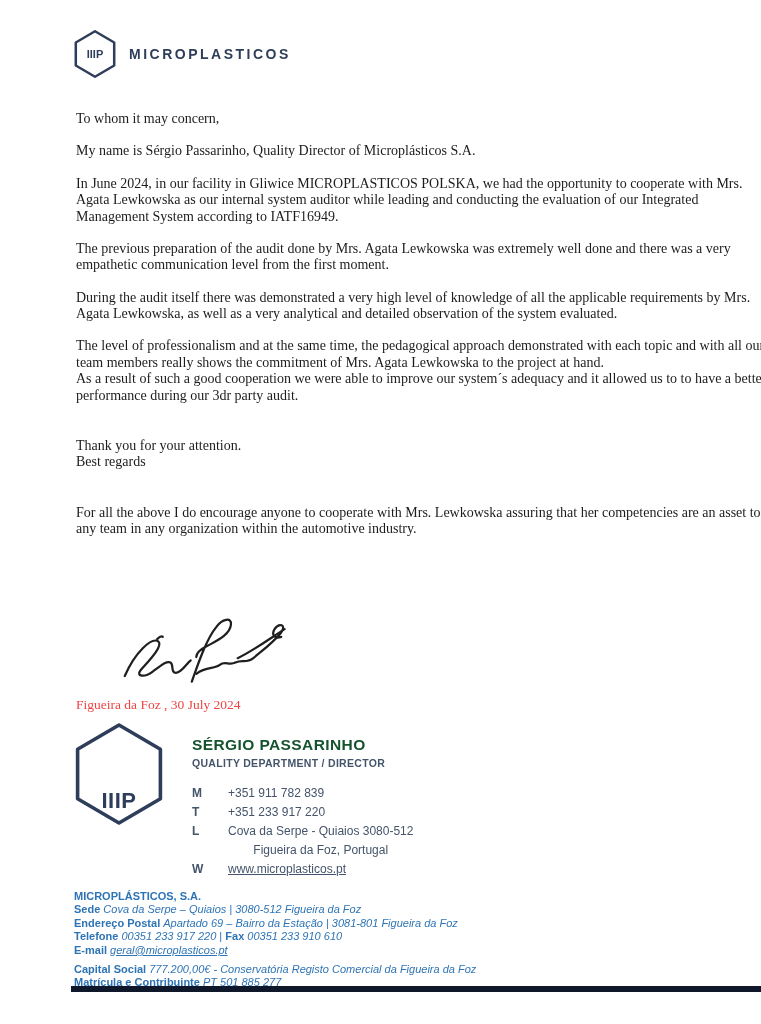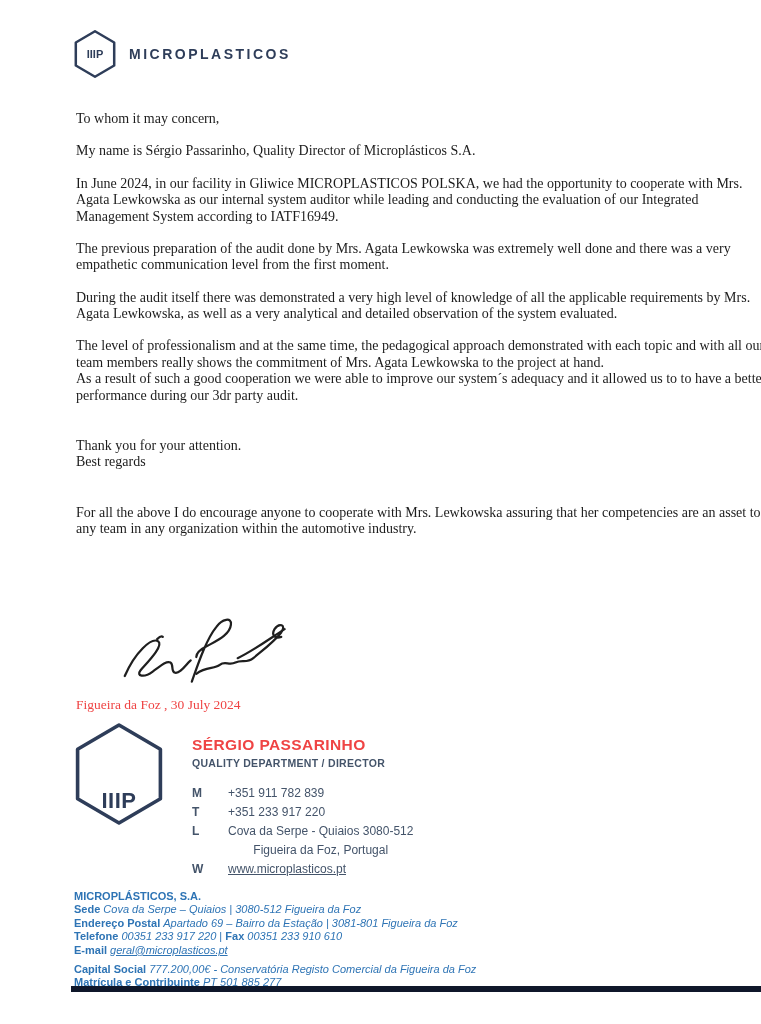--- a/index.html
+++ b/index.html
@@ -34,21 +34,21 @@
   
   .signature { position:absolute; top:608px; left:72px; }
   .dateline {
     position:absolute; top:697px; left:40px;
     font-family:"Liberation Serif", serif; font-size:13.5px; color:#ef4444;
   }
   
   .card { position:absolute; top:722px; left:38px; display:flex; gap:28px; }
   .card .monogram { font-size:22px; letter-spacing:0.5px; }
   .card-text { padding-top:14px; }
-  .card-name { font-size:15.5px; font-weight:bold; color:#ef4444; letter-spacing:0.4px; }
+  .card-name { font-size:15.5px; font-weight:bold; color:#14532d; letter-spacing:0.4px; }
   .card-title { font-size:10.5px; font-weight:bold; color:#44546a; letter-spacing:0.3px; margin-top:3px; }
   .contact-rows { margin-top:15px; }
   .contact-row { display:flex; line-height:19px; font-size:12px; color:#44546a; }
   .contact-row .c-label { width:36px; font-weight:bold; }
   .contact-row .c-value { white-space:pre-line;text-align:center; }
   .contact-row .c-value.link { text-decoration:underline; cursor:pointer; }
   
   .footer { position:absolute; top:890px; left:38px; width:690px; color:#2e74b5; font-size:11px; line-height:1.22; }
   .footer-company { font-weight:bold; }
   .footer-block + .footer-block { margin-top:6px; }

